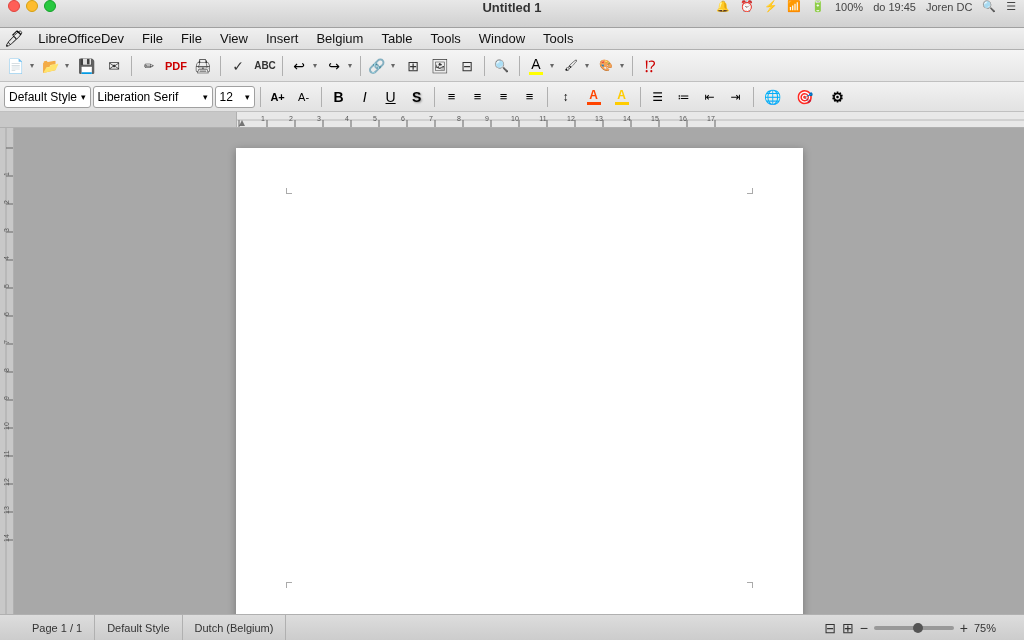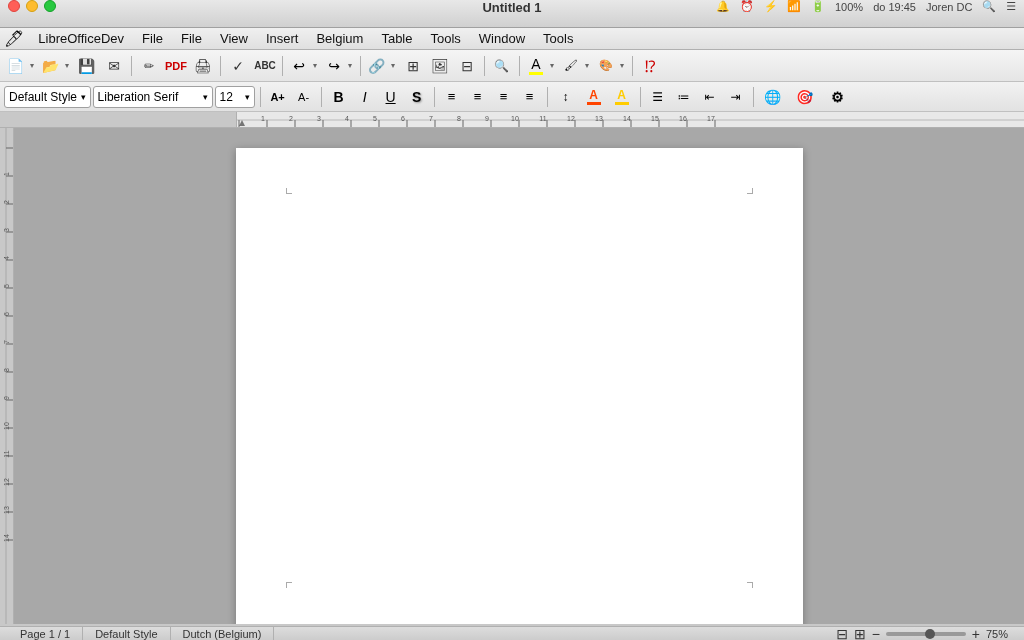--- a/index.html
+++ b/index.html
@@ -234,26 +234,26 @@
       border-style: solid;
     }
     .corner-tl { top: 40px; left: 50px; border-width: 0 0 1px 1px; }
     .corner-tr { top: 40px; right: 50px; border-width: 0 1px 1px 0; }
     .corner-bl { bottom: 40px; left: 50px; border-width: 1px 0 0 1px; }
     .corner-br { bottom: 40px; right: 50px; border-width: 1px 1px 0 0; }
     @keyframes blink { 0%,50% { opacity: 1; } 51%,100% { opacity: 0; } }
 
     
     #statusbar {
-      height: 14px;
+      height: 26px;
       background: linear-gradient(to bottom, #ddd, #ccc);
       border-top: 1px solid #b0b0b0;
       display: flex;
       align-items: center;
-      padding: 0 8px;
+      padding: 0 20px;
       font-size: 11px;
       color: #333;
       position: absolute;
       bottom: 0;
       left: 0;
       right: 0;
     }
     .status-segment {
       padding: 0 12px;
       border-right: 1px solid #b0b0b0;

